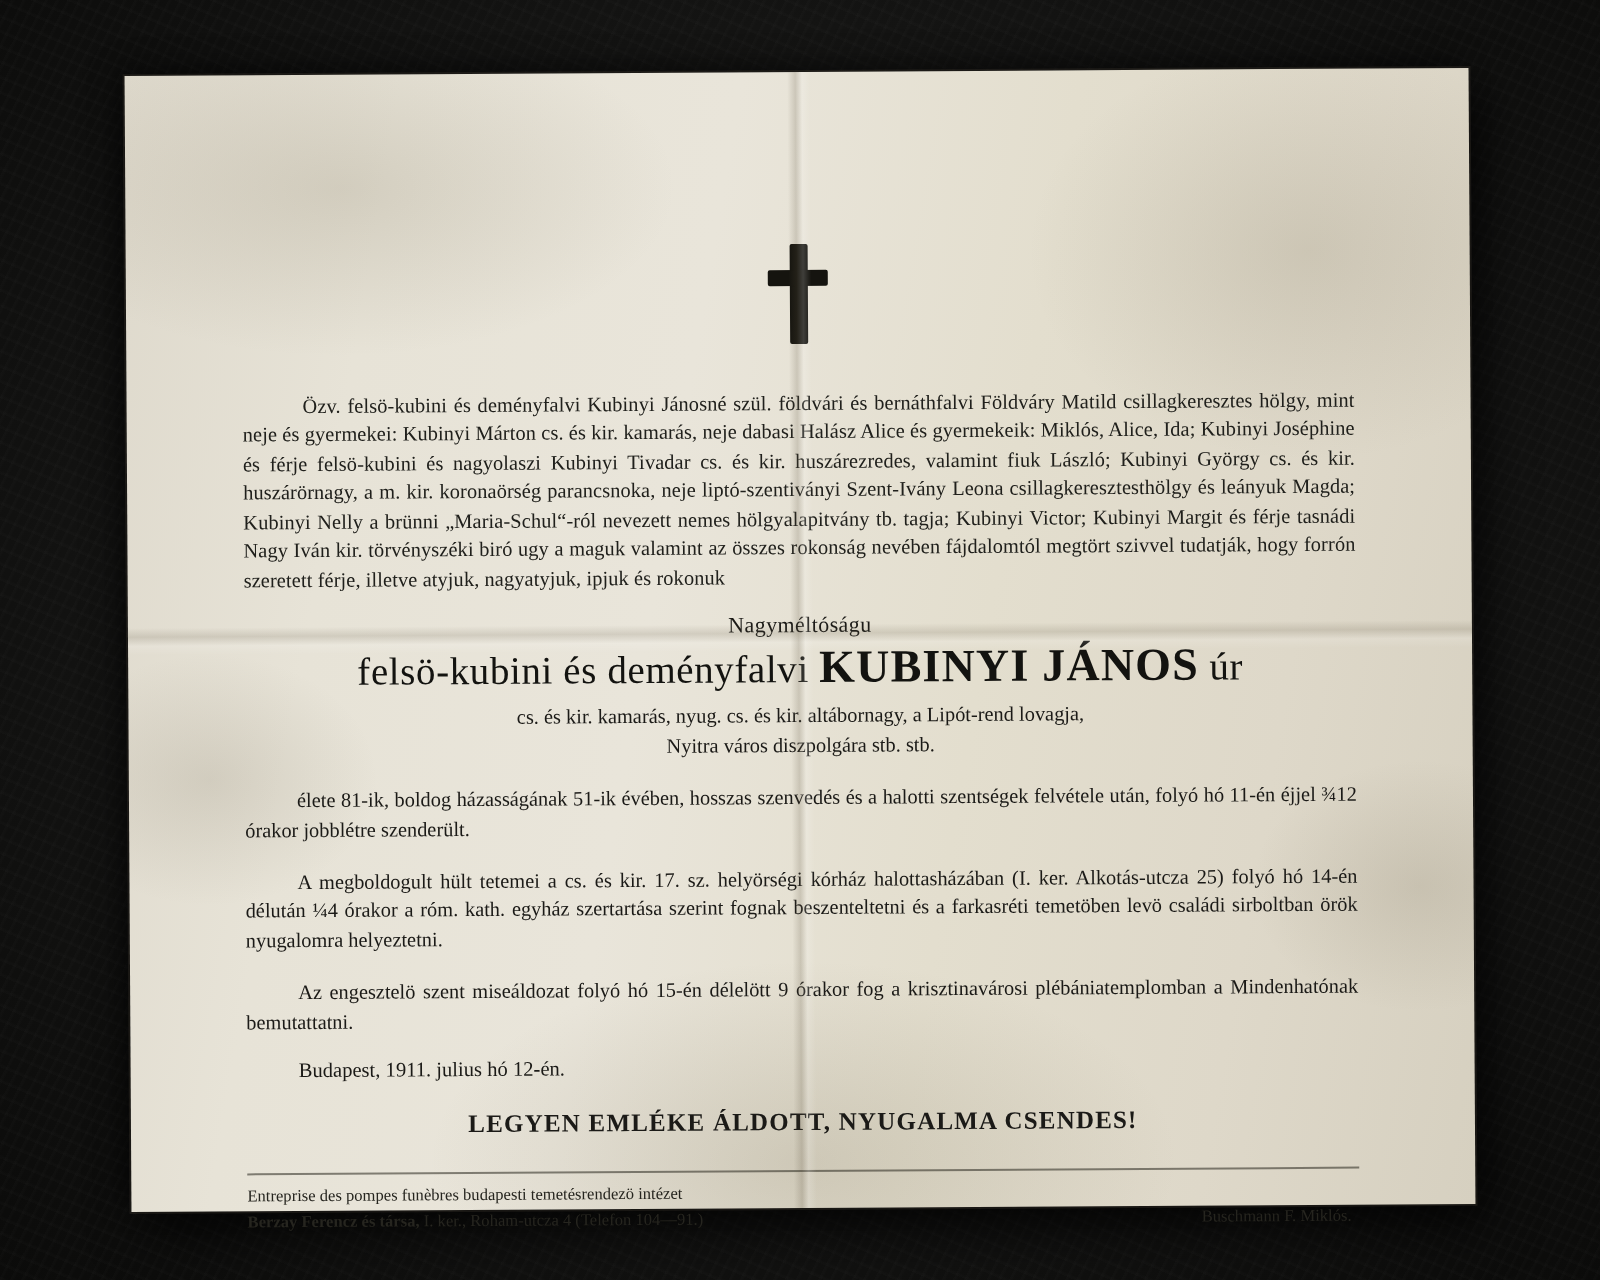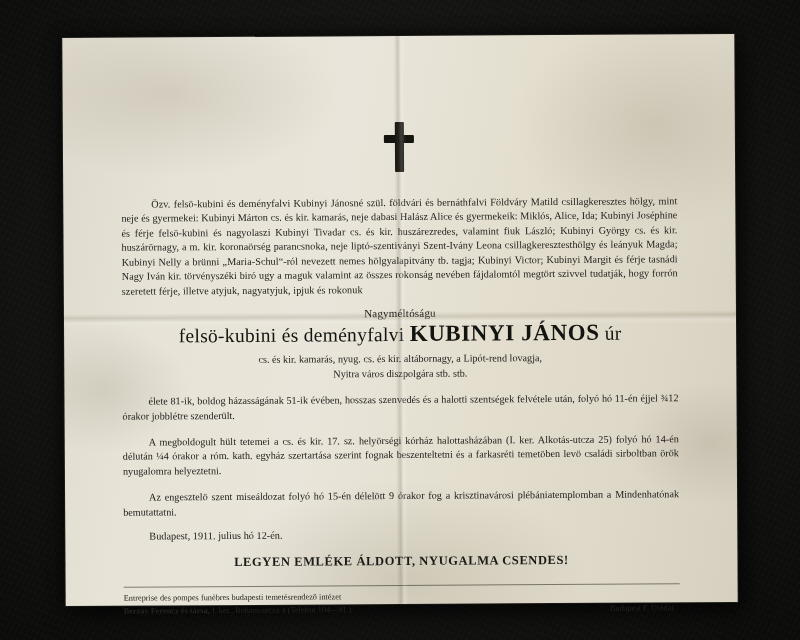--- a/index.html
+++ b/index.html
@@ -226,19 +226,19 @@
 
       <div class="rule"></div>
 
       <div class="footer">
         <div>Entreprise des pompes funèbres budapesti temetésrendezö intézet</div>
         <div class="footer-row">
           <div class="footer-left">
             <b>Berzay Ferencz és társa,</b>
             <span>I. ker., Roham-utcza 4  (Telefon 104—91.)</span>
           </div>
-          <div class="footer-right">Budapest F. Utódai.</div>
+          <div class="footer-right">Buschmann F. Miklós.</div>
         </div>
       </div>
 
     </div>
   </div>
 </div>
 
 </body></html>

